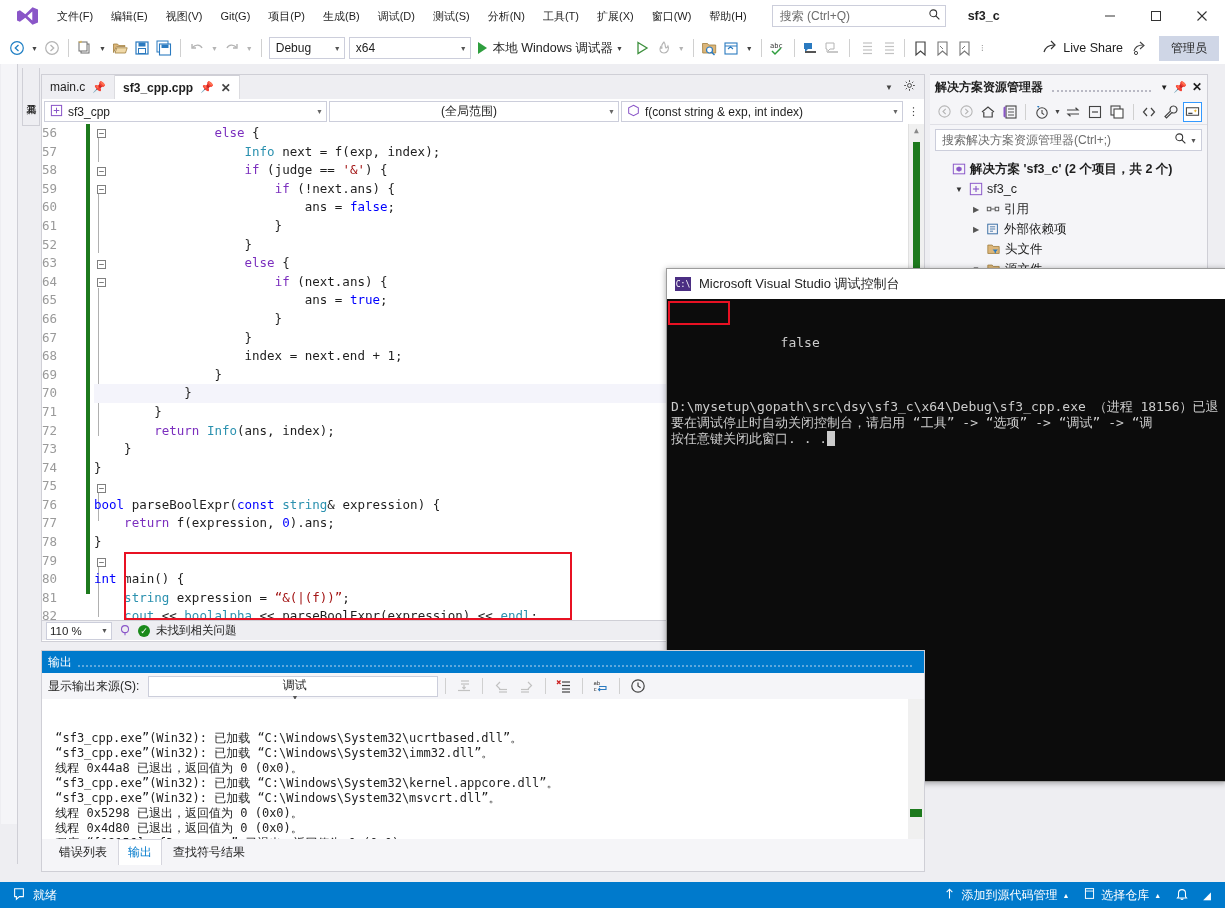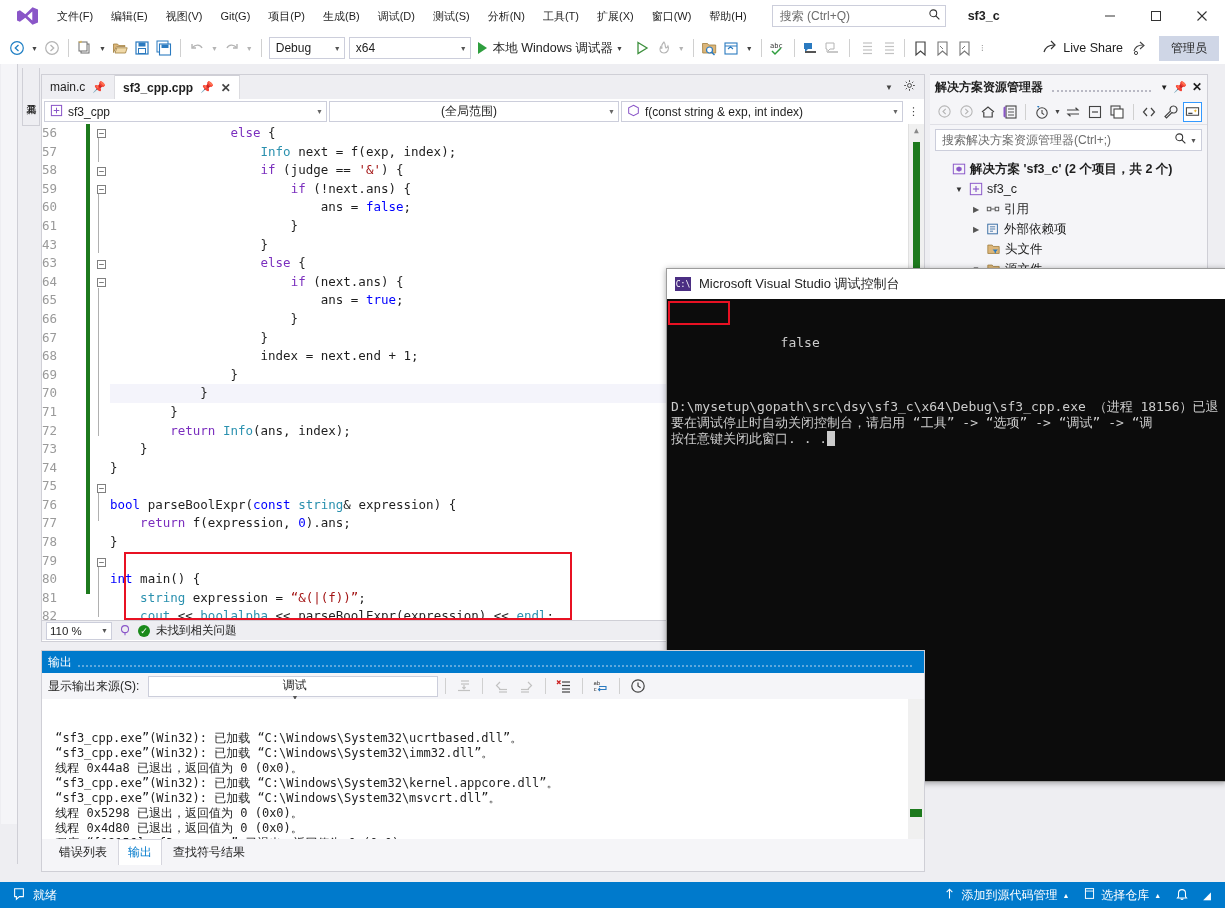--- a/index.html
+++ b/index.html
@@ -114,21 +114,21 @@
     font-family: "DejaVu Sans Mono", monospace;
   }
   .gutter div { height: 18.6px; line-height: 18.6px; }
   .changebar { position: absolute; left: 44px; top: 0; width: 4px; height: 100%; }
   .foldcol { position: absolute; left: 52px; top: 0; width: 16px; height: 100%; }
   .fold-box {
     position: absolute; width: 9px; height: 9px; border: 1px solid #808080;
     background: #ffffff; color: #505050; font-size: 9px; line-height: 7px; text-align: center;
   }
   .fold-line { position: absolute; width: 1px; background: #b0b0b0; left: 4px; }
-  .code-lines { position: absolute; left: 68px; top: 0; right: 0; }
+  .code-lines { position: absolute; left: 52px; top: 0; right: 0; }
   .cl { height: 18.6px; line-height: 18.6px; white-space: pre; }
   .cl.hl { background: #f4f4fb; }
   .kw { color: #0000ff; }
   .kw2 { color: #7b2fbe; }
   .type { color: #2b91af; }
   .str { color: #a31515; }
   .num { color: #0000ff; }
   .redbox {
     position: absolute; border: 2px solid #e81123; pointer-events: none;
   }
@@ -554,21 +554,21 @@
     </div>
 
     <div class="code-area">
       <div class="gutter" id="gutter">
           <div>56</div>
           <div>57</div>
           <div>58</div>
           <div>59</div>
           <div>60</div>
           <div>61</div>
-          <div>43</div>
+          <div>52</div>
           <div>63</div>
           <div>64</div>
           <div>65</div>
           <div>66</div>
           <div>67</div>
           <div>68</div>
           <div>69</div>
           <div>70</div>
           <div>71</div>
           <div>72</div>

